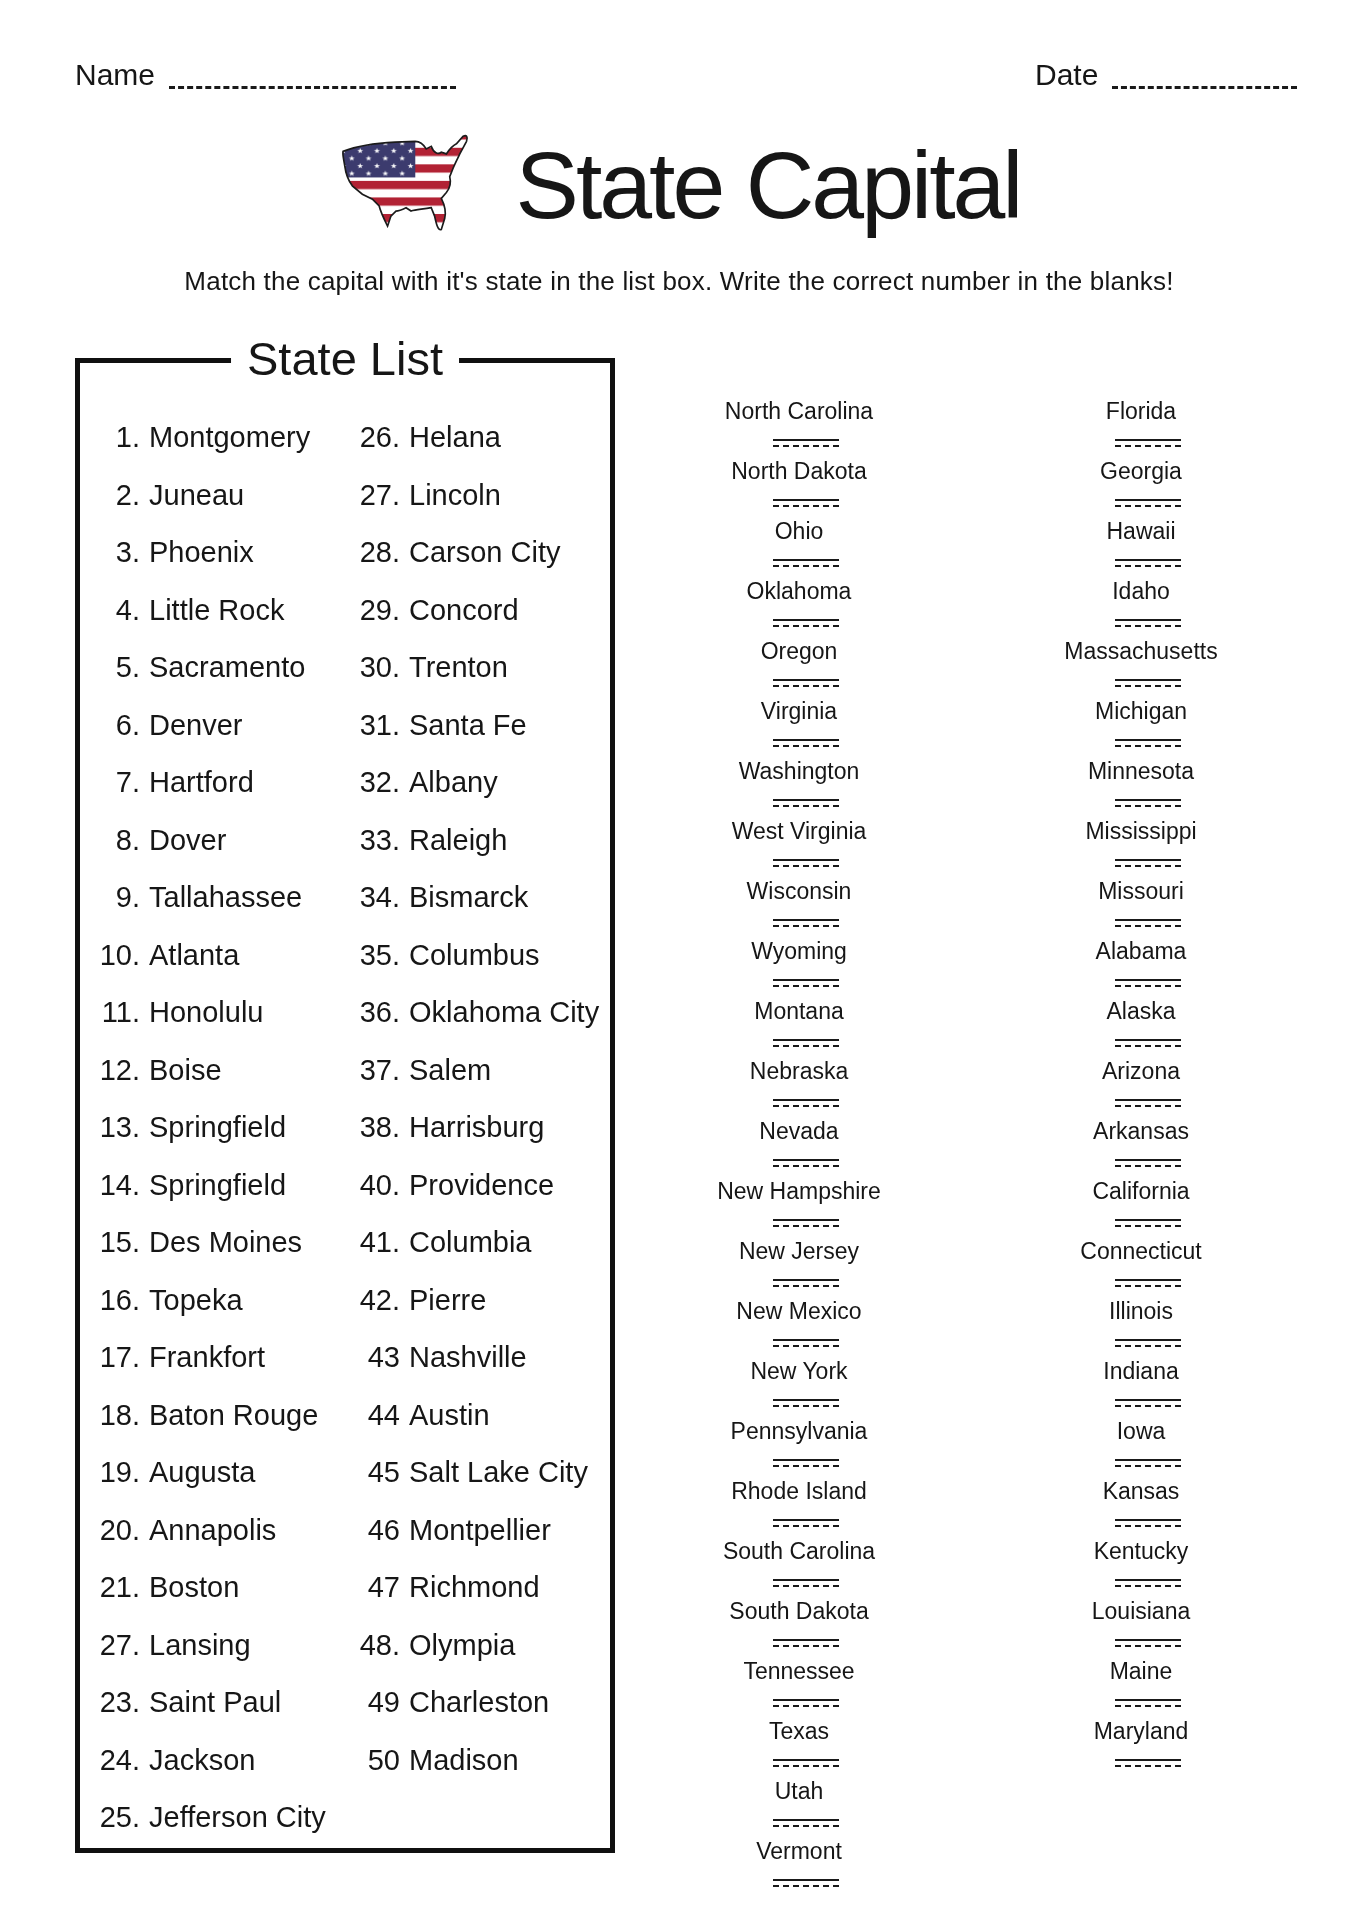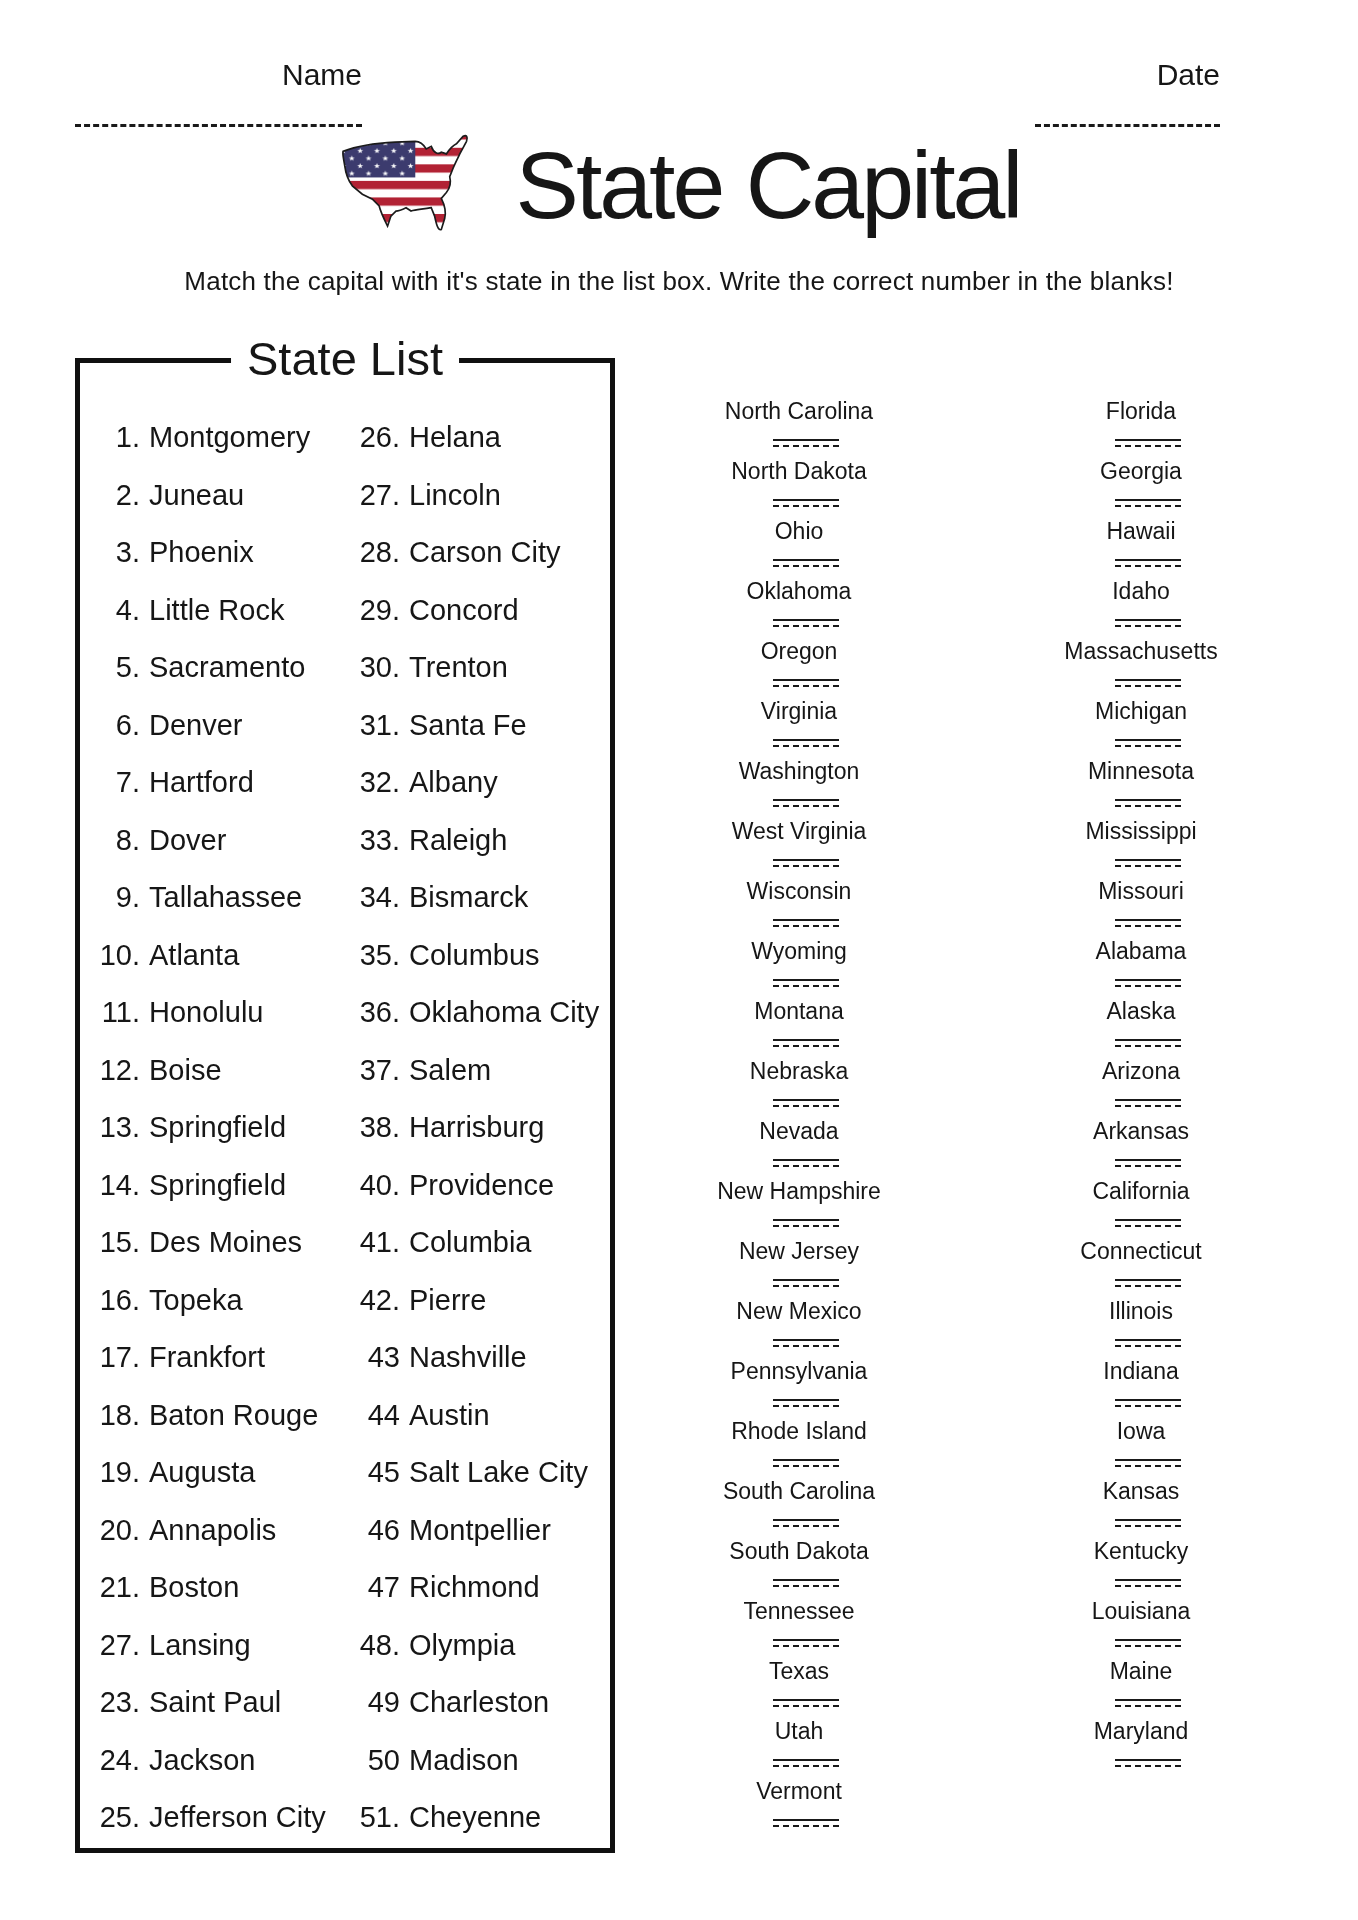--- a/index.html
+++ b/index.html
@@ -3,21 +3,21 @@
 <meta charset="utf-8">
 <style>
   html,body{margin:0;padding:0;}
   body{
     width:1358px;height:1920px;position:relative;
     background:#ffffff;color:#161616;
     font-family:"Liberation Sans", sans-serif;
     overflow:hidden;
   }
   
-  .field{position:absolute;display:flex;align-items:flex-end;gap:14px;font-size:30px;line-height:1;flex-direction:column;}
+  .field{position:absolute;display:flex;align-items:flex-end;gap:14px;font-size:30px;line-height:1;}
   .name-field{left:75px;top:60px;}
   .date-field{left:1035px;top:60px;}
   .dash-line{display:inline-block;border-bottom:3px dashed #1a1a1a;margin-bottom:1px;}
   .name-line{width:287px;height:20px;}
   .date-line{width:185px;height:20px;}
   
   .title-row{position:absolute;left:0;top:110px;width:100%;height:150px;
     display:flex;justify-content:center;align-items:center;gap:10px;}
   .flag{width:168px;height:108px;flex:0 0 auto;}
   h1.page-title{margin:0;font-size:95px;font-weight:400;letter-spacing:-3px;white-space:nowrap;}
@@ -295,24 +295,20 @@
         <span class="list-city">Olympia</span>
       </div>
       <div class="list-row">
         <span class="list-num">49</span>
         <span class="list-city">Charleston</span>
       </div>
       <div class="list-row">
         <span class="list-num">50</span>
         <span class="list-city">Madison</span>
       </div>
-      <div class="list-row">
-        <span class="list-num">51.</span>
-        <span class="list-city">Cheyenne</span>
-      </div>
     </div>
 </div>
 
 <div class="states-col middle" id="states-middle">
     <div class="state-row">
       <span class="state-label">North Carolina</span>
       <span class="blank"></span>
     </div>
     <div class="state-row">
       <span class="state-label">North Dakota</span>
@@ -368,20 +364,24 @@
     </div>
     <div class="state-row">
       <span class="state-label">New Jersey</span>
       <span class="blank"></span>
     </div>
     <div class="state-row">
       <span class="state-label">New Mexico</span>
       <span class="blank"></span>
     </div>
     <div class="state-row">
+      <span class="state-label">New York</span>
+      <span class="blank"></span>
+    </div>
+    <div class="state-row">
       <span class="state-label">Pennsylvania</span>
       <span class="blank"></span>
     </div>
     <div class="state-row">
       <span class="state-label">Rhode Island</span>
       <span class="blank"></span>
     </div>
     <div class="state-row">
       <span class="state-label">South Carolina</span>
       <span class="blank"></span>

